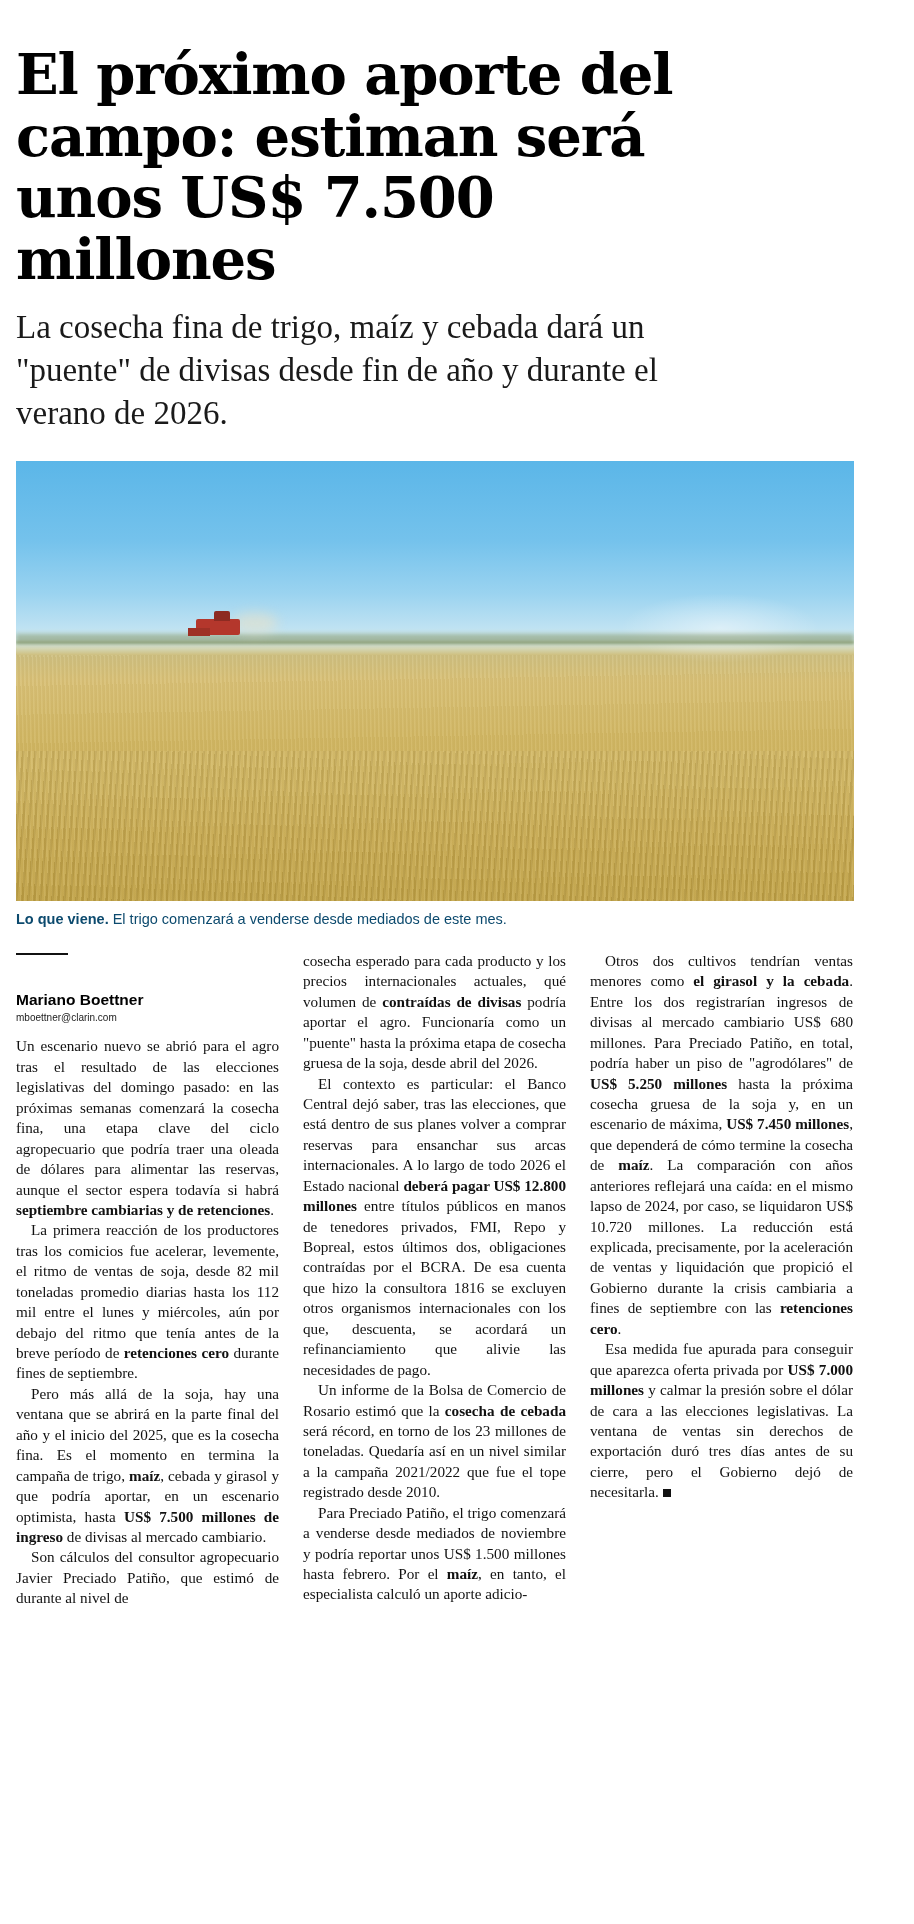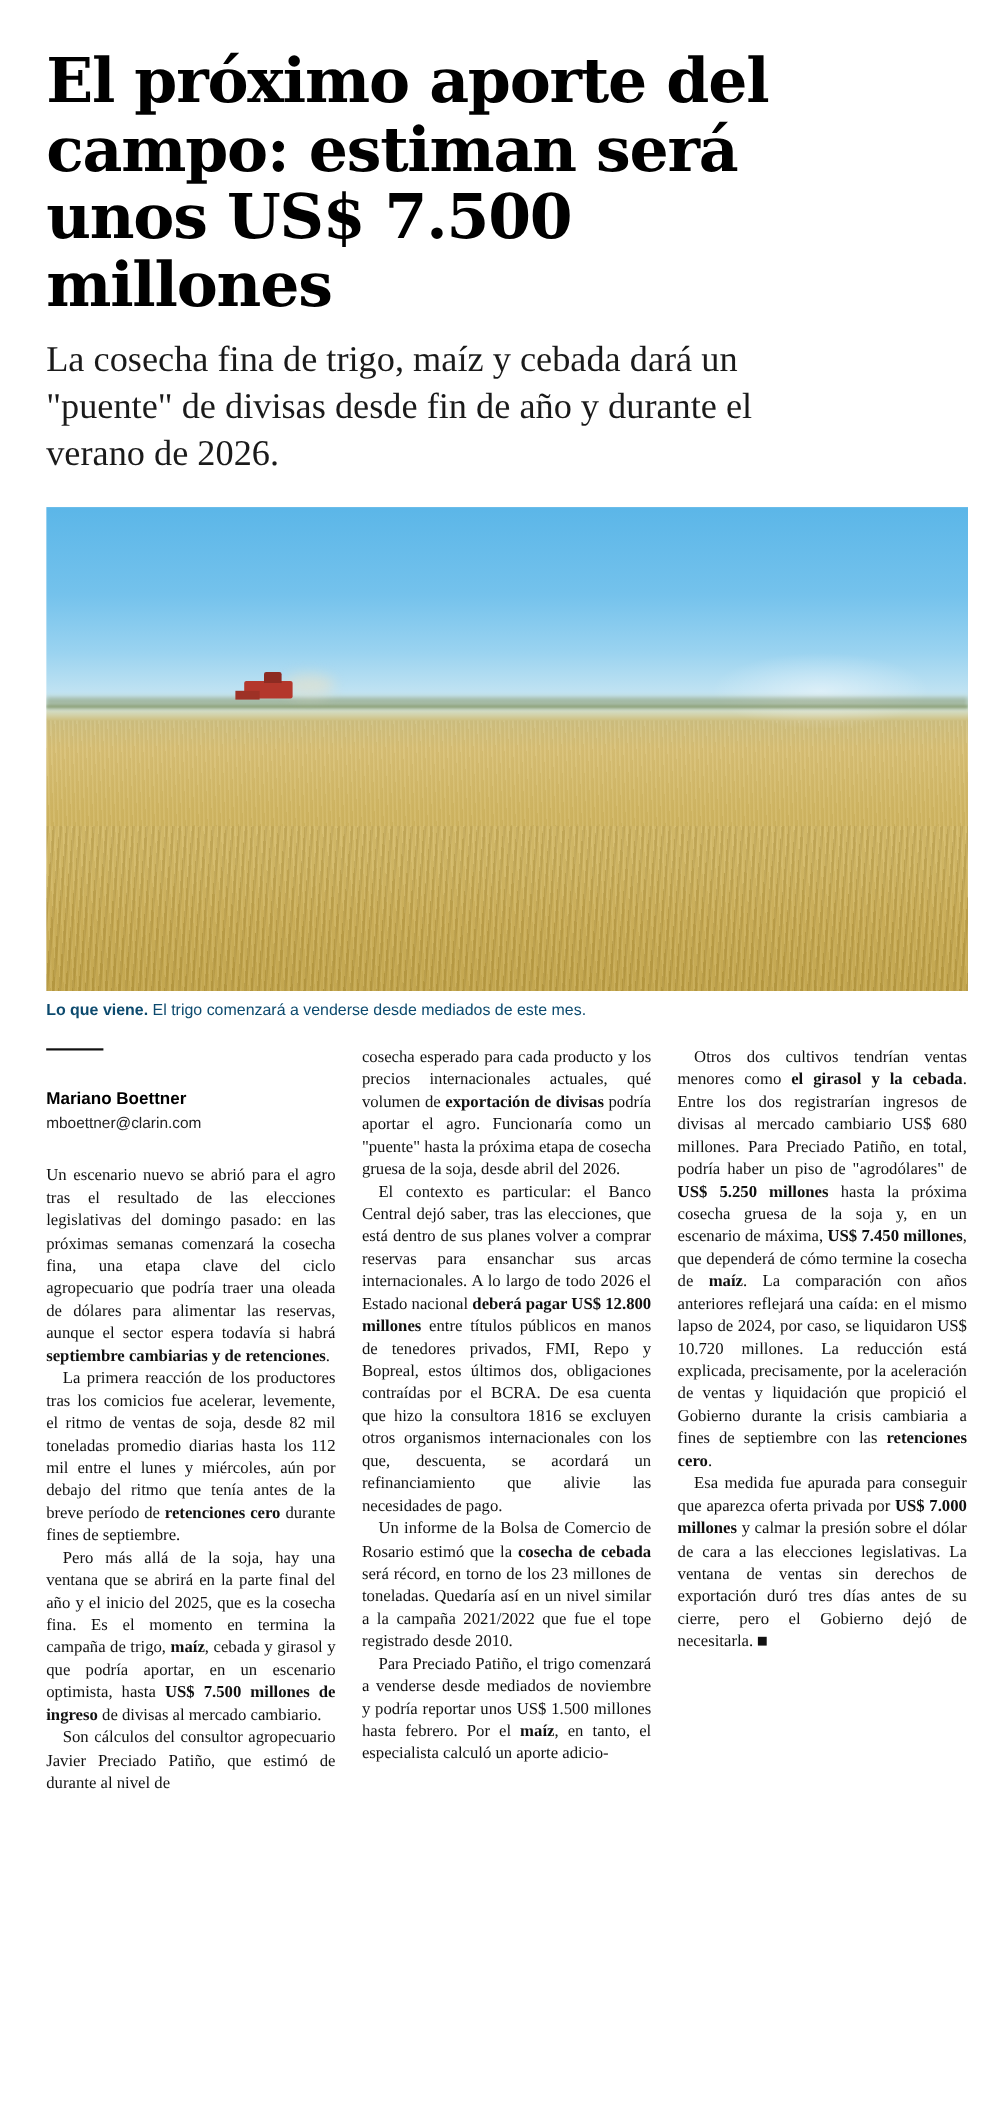--- a/index.html
+++ b/index.html
@@ -12,21 +12,21 @@
     height: 1924px;
     font-family: "Liberation Serif", serif;
     color: #111111;
     overflow: hidden;
     position: relative;
   }
   .page {
     width: 804px;
     height: 1924px;
     box-sizing: border-box;
-    padding: 44px 38px 20px 42px;
+    padding: 44px 38px 20px 16px;
     position: relative;
   }
 
   
   .headline {
     font-family: "DejaVu Serif", serif;
     font-weight: bold;
     font-size: 56px;
     line-height: 1.10;
     letter-spacing: -1.1px;
@@ -190,23 +190,23 @@
     font-family: "Liberation Sans", sans-serif;
     font-weight: bold;
     font-size: 15.5px;
     line-height: 1.2;
     margin-bottom: 3px;
     color: #000;
     margin-top: 36px;
   }
   .byline-mail {
     font-family: "Liberation Sans", sans-serif;
-    font-size: 14px;
+    font-size: 10px;
     line-height: 1.2;
-    margin-bottom: 30px;
+    margin-bottom: 12px;
     color: #222;
   }
   .col p {
     margin: 0;
     text-indent: 15px;
   }
   .col p.first {
     text-indent: 0;
   }
   .col p b {
@@ -256,21 +256,21 @@
       <div class="byline-rule"></div>
       <div class="byline-name">Mariano Boettner</div>
       <div class="byline-mail">mboettner@clarin.com</div>
       <p class="first">Un escenario nuevo se abrió para el agro tras el resultado de las elecciones legislativas del domingo pasado: en las próximas semanas comenzará la cosecha fina, una etapa clave del ciclo agropecuario que podría traer una oleada de dólares para alimentar las reservas, aunque el sector espera todavía si habrá <b>septiembre cambiarias y de retenciones</b>.</p>
       <p>La primera reacción de los productores tras los comicios fue acelerar, levemente, el ritmo de ventas de soja, desde 82 mil toneladas promedio diarias hasta los 112 mil entre el lunes y miércoles, aún por debajo del ritmo que tenía antes de la breve período de <b>retenciones cero</b> durante fines de septiembre.</p>
       <p>Pero más allá de la soja, hay una ventana que se abrirá en la parte final del año y el inicio del 2025, que es la cosecha fina. Es el momento en termina la campaña de trigo, <b>maíz</b>, cebada y girasol y que podría aportar, en un escenario optimista, hasta <b>US$ 7.500 millones de ingreso</b> de divisas al mercado cambiario.</p>
       <p>Son cálculos del consultor agropecuario Javier Preciado Patiño, que estimó de durante al nivel de</p>
     </div>
 
     <div class="col">
-      <p class="first">cosecha esperado para cada producto y los precios internacionales actuales, qué volumen de <b>exportación de divisas</b> podría aportar el agro. Funcionaría como un "puente" hasta la próxima etapa de cosecha gruesa de la soja, desde abril del 2026.</p>
+      <p class="first">cosecha esperado para cada producto y los precios internacionales actuales, qué volumen de <b>contraídas de divisas</b> podría aportar el agro. Funcionaría como un "puente" hasta la próxima etapa de cosecha gruesa de la soja, desde abril del 2026.</p>
       <p>El contexto es particular: el Banco Central dejó saber, tras las elecciones, que está dentro de sus planes volver a comprar reservas para ensanchar sus arcas internacionales. A lo largo de todo 2026 el Estado nacional <b>deberá pagar US$ 12.800 millones</b> entre títulos públicos en manos de tenedores privados, FMI, Repo y Bopreal, estos últimos dos, obligaciones contraídas por el BCRA. De esa cuenta que hizo la consultora 1816 se excluyen otros organismos internacionales con los que, descuenta, se acordará un refinanciamiento que alivie las necesidades de pago.</p>
       <p>Un informe de la Bolsa de Comercio de Rosario estimó que la <b>cosecha de cebada</b> será récord, en torno de los 23 millones de toneladas. Quedaría así en un nivel similar a la campaña 2021/2022 que fue el tope registrado desde 2010.</p>
       <p>Para Preciado Patiño, el trigo comenzará a venderse desde mediados de noviembre y podría reportar unos US$ 1.500 millones hasta febrero. Por el <b>maíz</b>, en tanto, el especialista calculó un aporte adicio-</p>
     </div>
 
     <div class="col">
       <p>Otros dos cultivos tendrían ventas menores como <b>el girasol y la cebada</b>. Entre los dos registrarían ingresos de divisas al mercado cambiario US$ 680 millones. Para Preciado Patiño, en total, podría haber un piso de "agrodólares" de <b>US$ 5.250 millones</b> hasta la próxima cosecha gruesa de la soja y, en un escenario de máxima, <b>US$ 7.450 millones</b>, que dependerá de cómo termine la cosecha de <b>maíz</b>. La comparación con años anteriores reflejará una caída: en el mismo lapso de 2024, por caso, se liquidaron US$ 10.720 millones. La reducción está explicada, precisamente, por la aceleración de ventas y liquidación que propició el Gobierno durante la crisis cambiaria a fines de septiembre con las <b>retenciones cero</b>.</p>
       <p><span>Esa medida fue apurada para conseguir que aparezca oferta privada por <b>US$ 7.000 millones</b> y calmar la presión sobre el dólar de cara a las elecciones legislativas. La ventana de ventas sin derechos de exportación duró tres días antes de su cierre, pero el Gobierno dejó de necesitarla.</span><span class="endmark"></span></p>
     </div>
 

